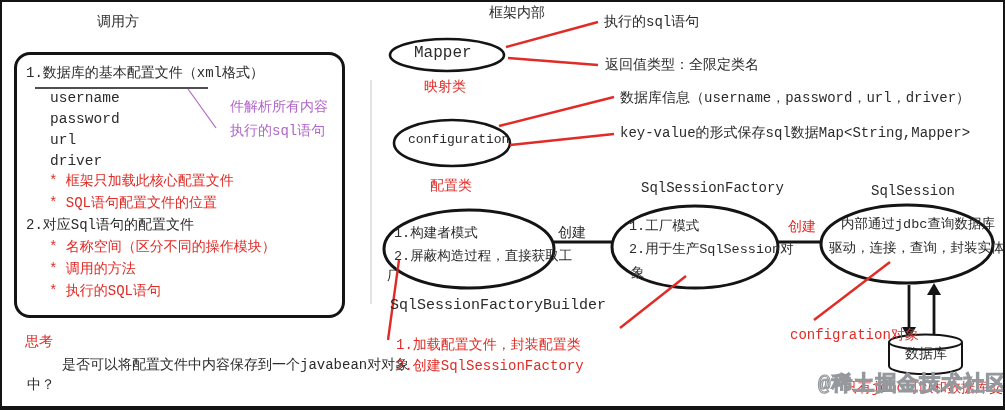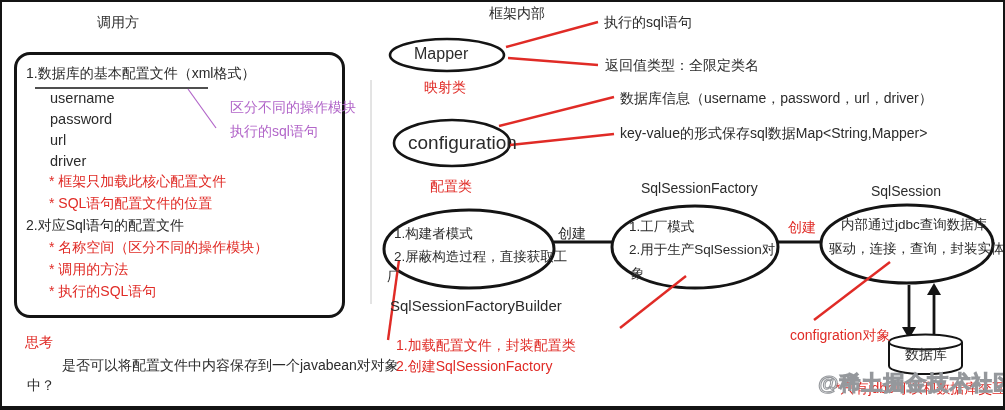--- a/index.html
+++ b/index.html
@@ -11,37 +11,37 @@
   }
   html,body{margin:0;padding:0;background:#fff;}
   #stage{
     position:relative;
     width:1005px;height:410px;
     box-sizing:border-box;
     border:2px solid var(--ink);
     border-bottom-width:4px;
     background:#fff;
     overflow:hidden;
-    font-family:Liberation Sans, sans-serif;
+    font-family:Liberation Mono, monospace;
   }
   #diagram-svg{position:absolute;left:0;top:0;z-index:1;}
   .t{
     position:absolute;
     white-space:nowrap;
     z-index:2;
     font-size:14px;
     color:var(--text);
     line-height:1.1;
   }
   .red{color:var(--red);}
   .purple{color:var(--purple);}
   .small{font-size:13.5px;}
   .latin{font-size:14.5px;}
   .ellipse-name{font-size:16px;}
-  .config-name{font-size:19px;}
+  .config-name{font-size:13px;}
   .caller-box{
     position:absolute;left:12px;top:50px;
     width:331px;height:266px;
     box-sizing:border-box;
     border:3px solid var(--ink);
     border-radius:16px;
     z-index:1;
   }
   .watermark{
     position:absolute;left:816px;top:367px;z-index:4;
@@ -102,21 +102,21 @@
   <div class="t latin" style="left:48px;top:89px">username</div>
   <div class="t latin" style="left:48px;top:110px">password</div>
   <div class="t latin" style="left:48px;top:131px">url</div>
   <div class="t latin" style="left:48px;top:152px">driver</div>
   <div class="t red" style="left:47px;top:172px">* 框架只加载此核心配置文件</div>
   <div class="t red" style="left:47px;top:194px">* SQL语句配置文件的位置</div>
   <div class="t" style="left:24px;top:216px">2.对应Sql语句的配置文件</div>
   <div class="t red" style="left:47px;top:238px">* 名称空间（区分不同的操作模块）</div>
   <div class="t red" style="left:47px;top:260px">* 调用的方法</div>
   <div class="t red" style="left:47px;top:282px">* 执行的SQL语句</div>
-  <div class="t purple" style="left:228px;top:98px">区分不同的操作模块</div>
+  <div class="t purple" style="left:228px;top:98px">件解析所有内容</div>
   <div class="t purple" style="left:228px;top:122px">执行的sql语句</div>
 
   <div class="t red" style="left:23px;top:333px">思考</div>
   <div class="t" style="left:60px;top:356px">是否可以将配置文件中内容保存到一个javabean对对象</div>
   <div class="t" style="left:25px;top:376px">中？</div>
 
   <div class="t ellipse-name" style="left:412px;top:43px">Mapper</div>
   <div class="t red" style="left:422px;top:78px">映射类</div>
   <div class="t" style="left:602px;top:13px">执行的sql语句</div>
   <div class="t" style="left:603px;top:56px">返回值类型：全限定类名</div>

